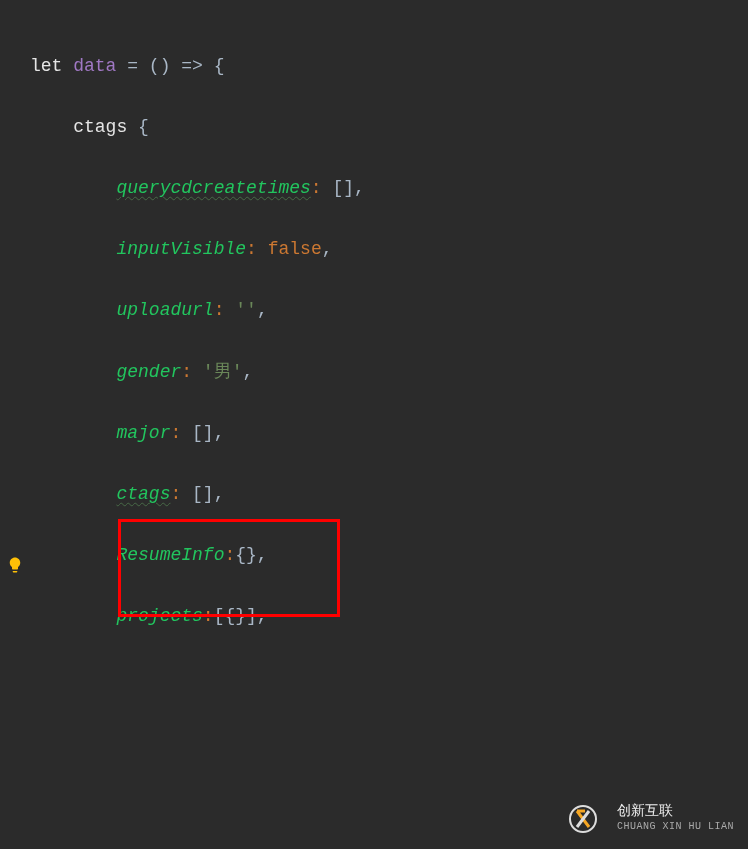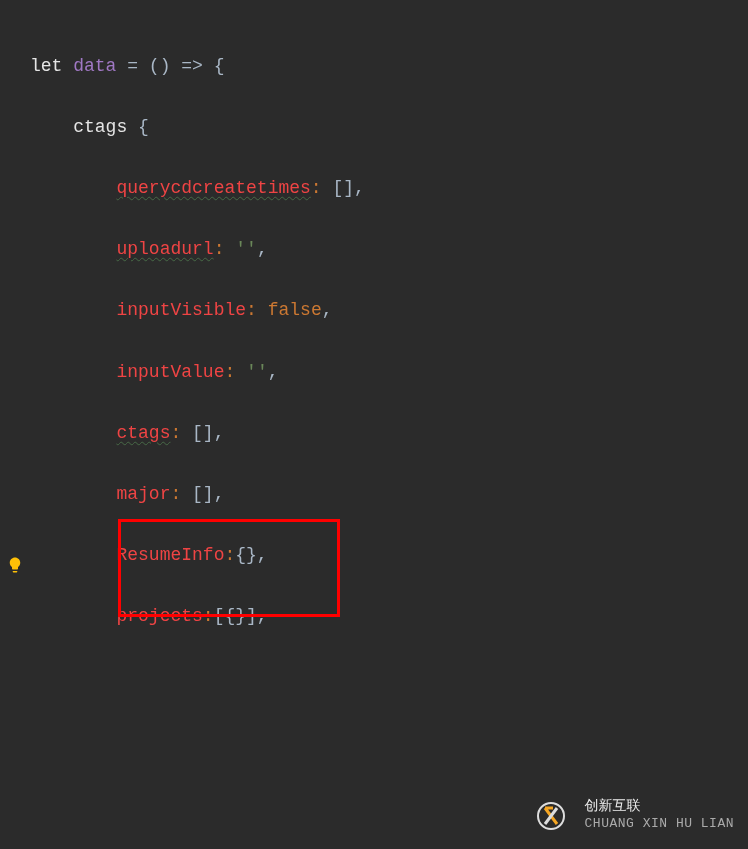--- a/index.html
+++ b/index.html
@@ -15,21 +15,21 @@
     overflow: hidden;
     position: relative;
   }
   .editor {
     padding: 20px 0 20px 30px;
     white-space: pre;
     position: relative;
   }
   .kw { color: #e5e5e5; }
   .ident { color: #a078c4; }
-  .prop { color: #ef4444; }
+  .prop { color: #22c55e; font-style: italic; }
   .squiggle {
     text-decoration: underline wavy #476946 1px;
     text-underline-offset: 3px;
   }
   .colon { color: #cc7832; }
   .punct { color: #a9b7c6; }
   .str { color: #6a8759; }
   .bool { color: #cc7832; }
   .red-box {
     position: absolute;
@@ -64,39 +64,39 @@
     position: relative;
     background: #2b2b2b;
   }
   .wm-text {
     font-size: 14px;
     color: #eee;
     line-height: 1.1;
     font-family: 'Microsoft YaHei', sans-serif;
   }
   .wm-sub {
-    font-size: 13px;
+    font-size: 10px;
     color: #aaa;
     letter-spacing: 0.5px;
     text-align: right;
   }
   .line { display: block; position: relative; }
 </style>
 </head>
 <body>
 
 <div class="editor">
 <span class="line"><span class="kw">let</span> <span class="ident">data</span> <span class="punct">= () =&gt; {</span></span>
 <span class="line">    <span class="kw">ctags</span> <span class="punct">{</span></span>
 <span class="line">        <span class="prop squiggle">querycdcreatetimes</span><span class="colon">:</span> <span class="punct">[],</span></span>
-<span class="line">        <span class="prop squiggle">uploadurl</span><span class="colon">:</span> <span class="str">''</span><span class="punct">,</span></span>
 <span class="line">        <span class="prop">inputVisible</span><span class="colon">:</span> <span class="bool">false</span><span class="punct">,</span></span>
-<span class="line">        <span class="prop">inputValue</span><span class="colon">:</span> <span class="str">''</span><span class="punct">,</span></span>
+<span class="line">        <span class="prop">uploadurl</span><span class="colon">:</span> <span class="str">''</span><span class="punct">,</span></span>
+<span class="line">        <span class="prop">gender</span><span class="colon">:</span> <span class="str">'男'</span><span class="punct">,</span></span>
+<span class="line">        <span class="prop">major</span><span class="colon">:</span> <span class="punct">[],</span></span>
 <span class="line">        <span class="prop squiggle">ctags</span><span class="colon">:</span> <span class="punct">[],</span></span>
-<span class="line">        <span class="prop">major</span><span class="colon">:</span> <span class="punct">[],</span></span>
 <span class="line">        <span class="prop">ResumeInfo</span><span class="colon">:</span><span class="punct">{},</span></span>
 <span class="line">        <span class="prop">projects</span><span class="colon">:</span><span class="punct">[{}],</span></span>
 <span class="line">        </span>
 
 
 
 
 
 
 

